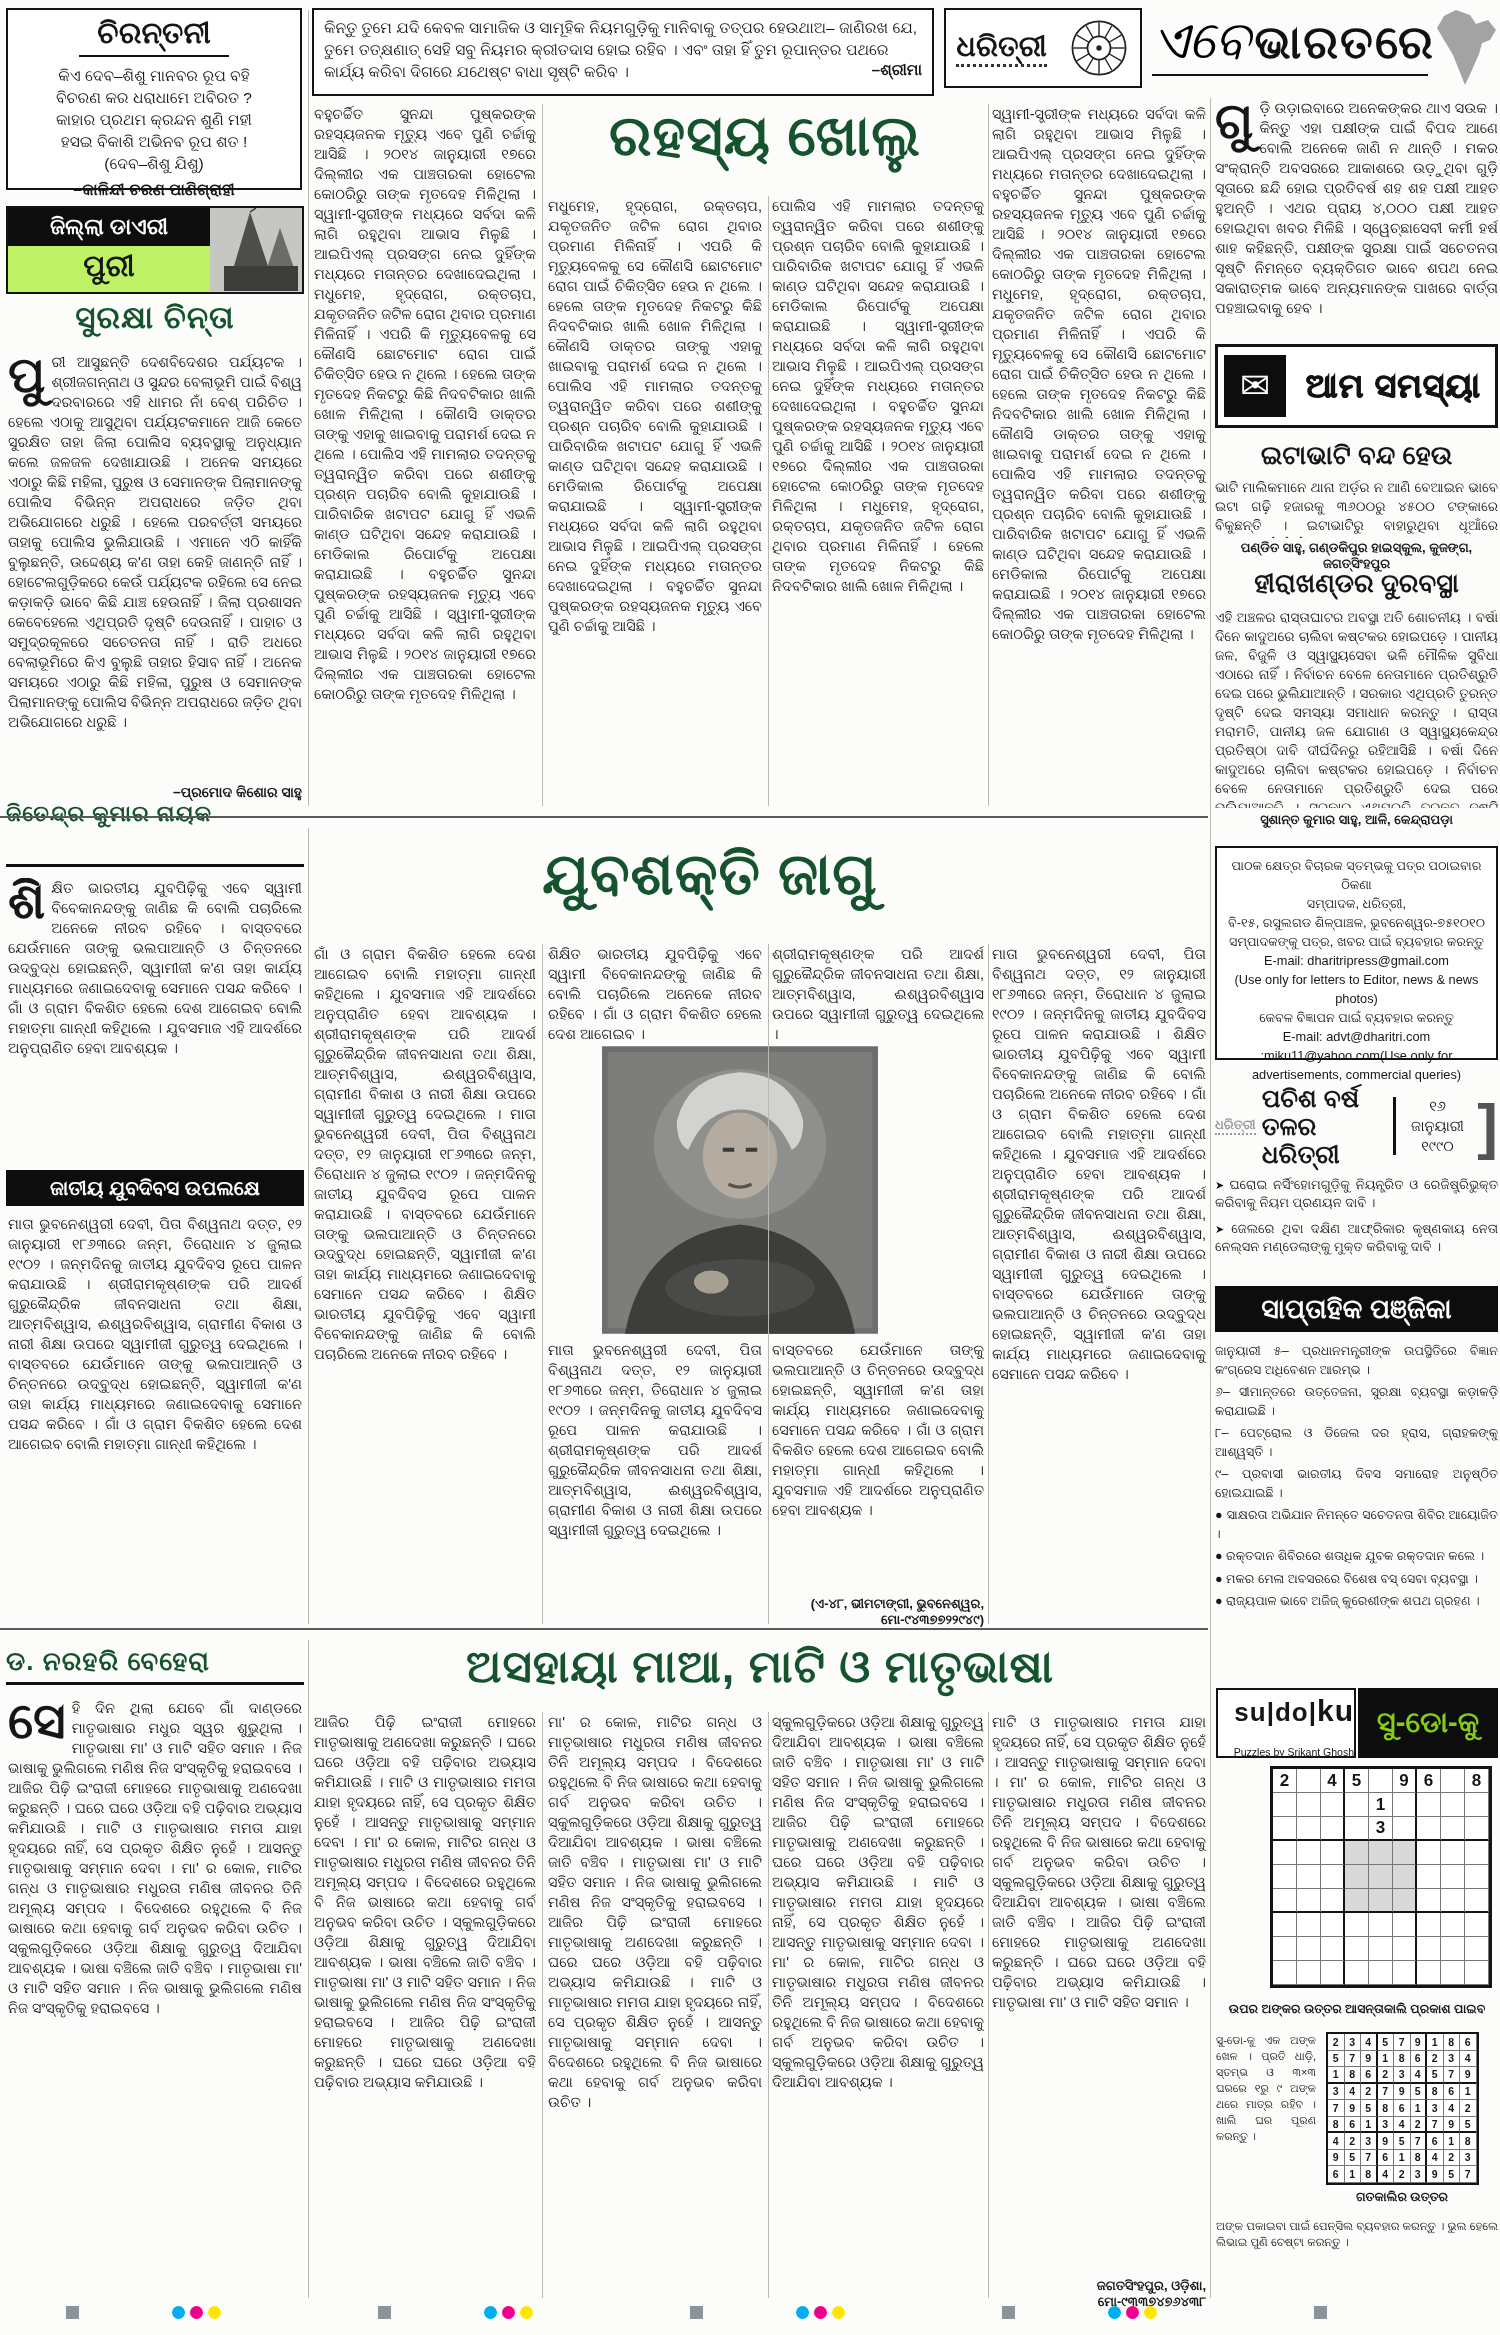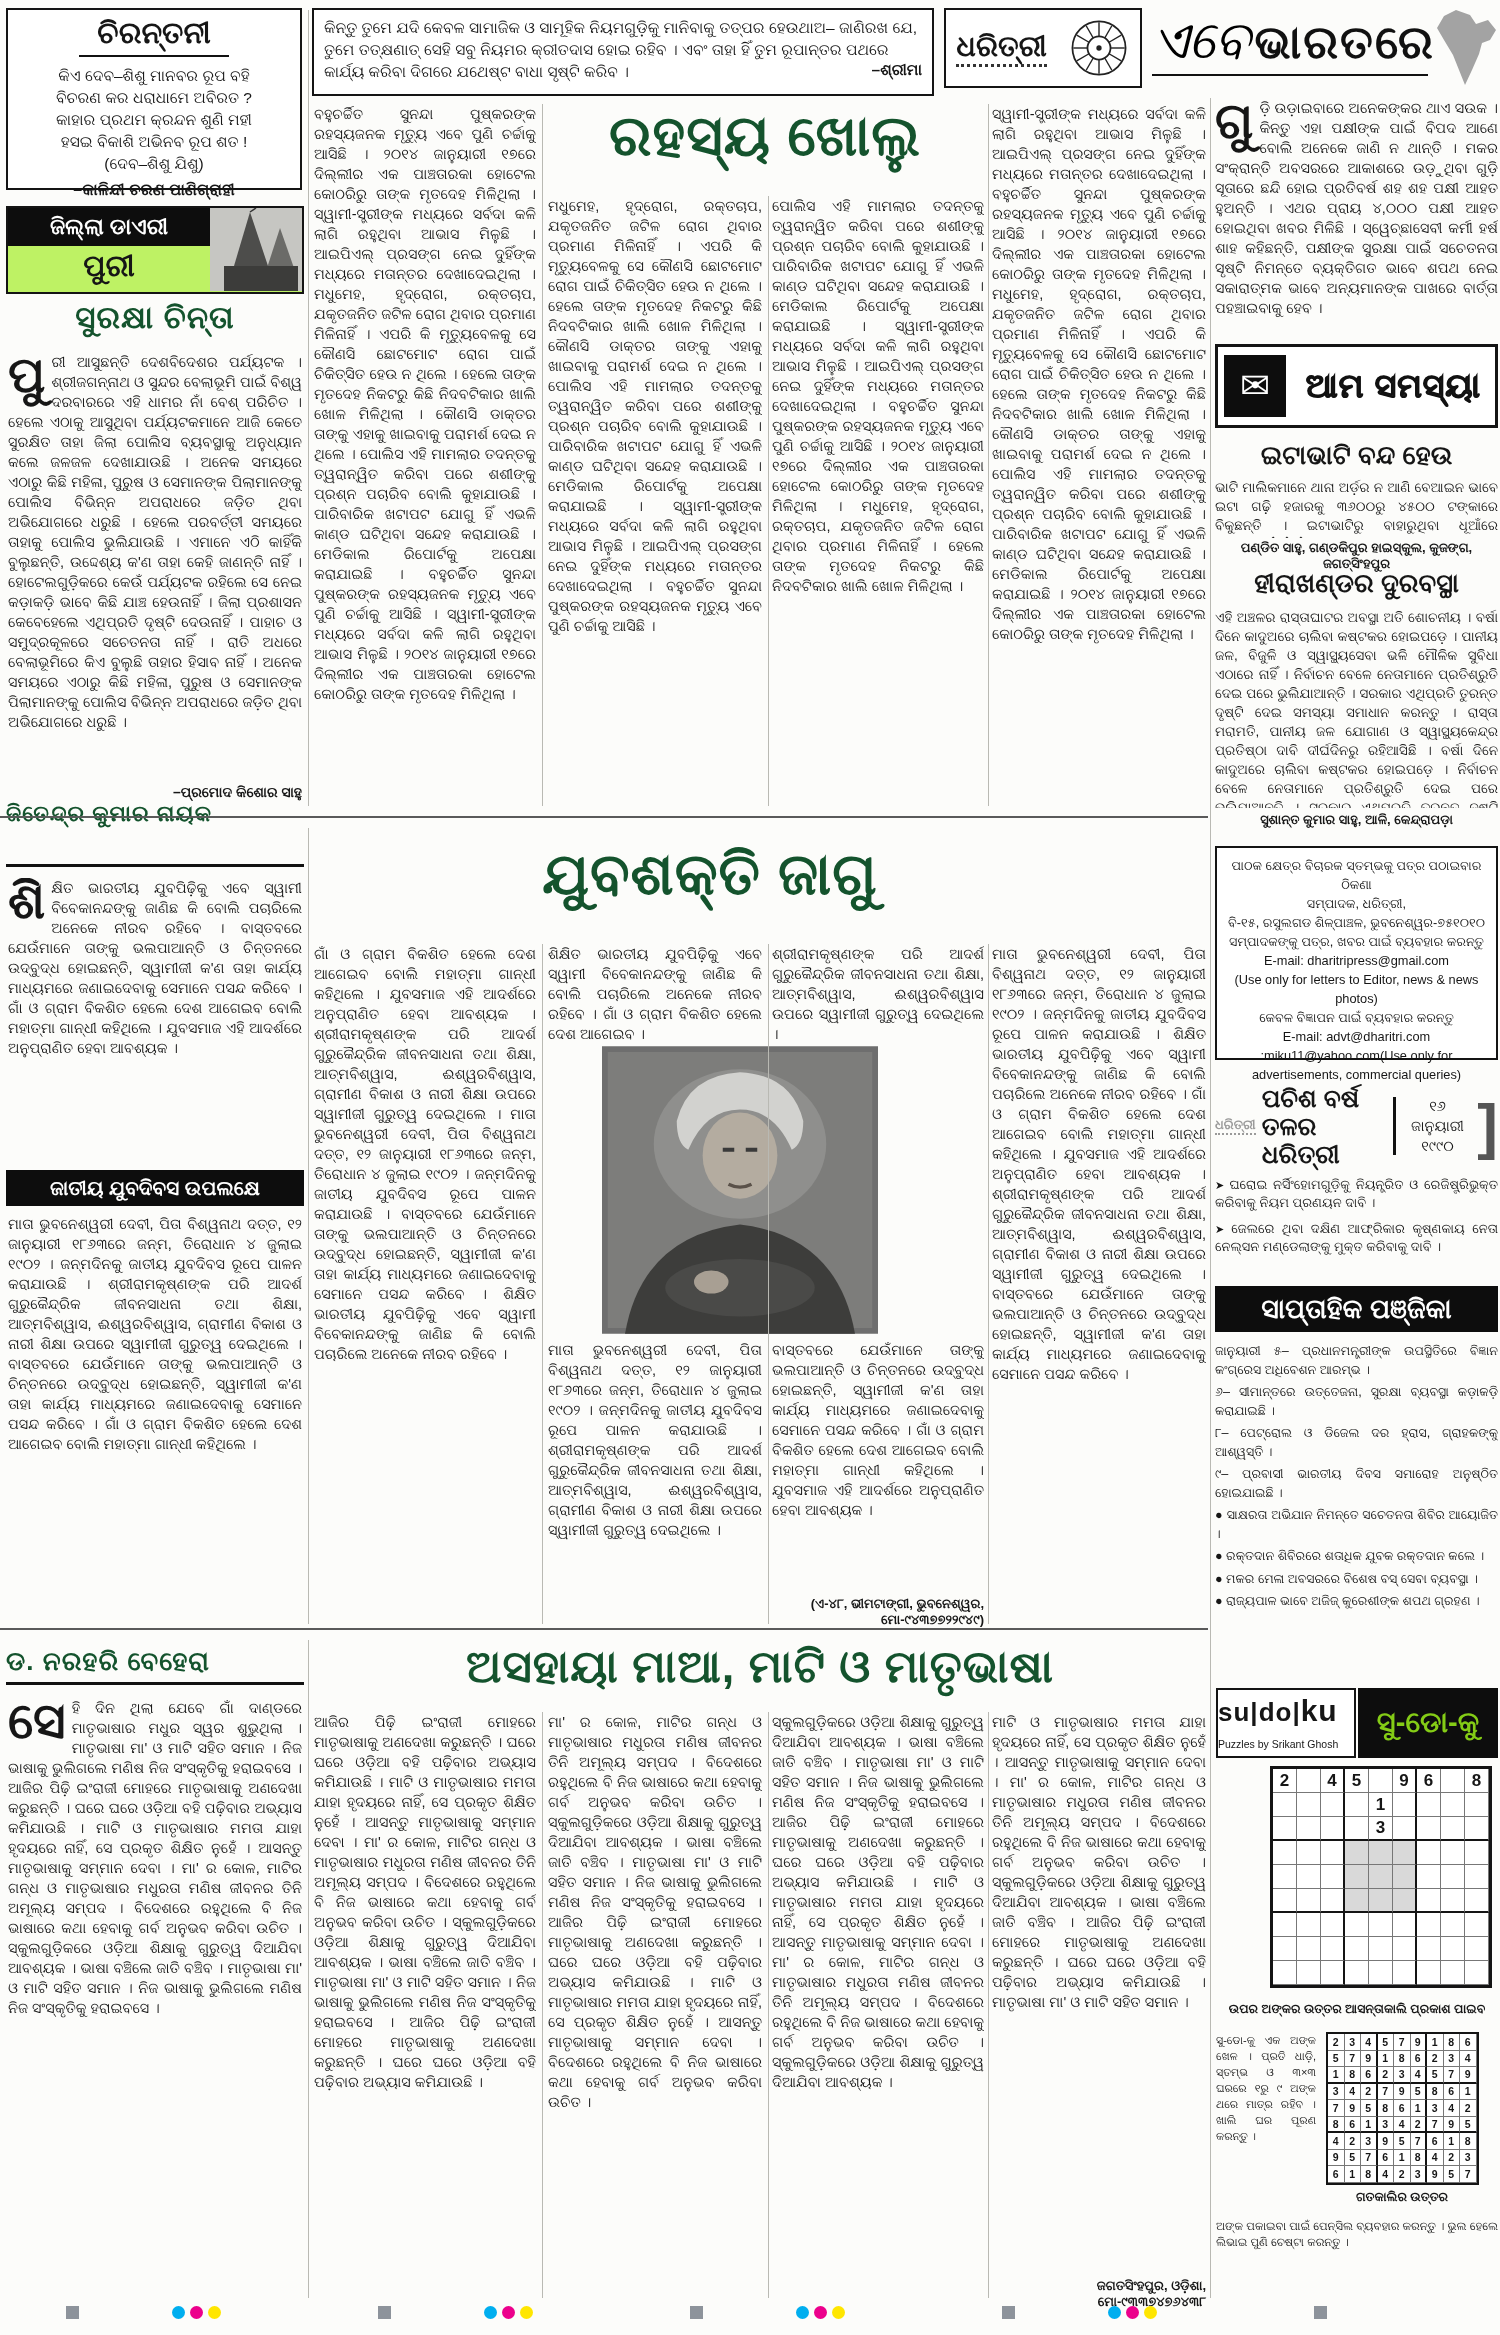--- a/index.html
+++ b/index.html
@@ -40,24 +40,24 @@
   .ya-top{display:flex;align-items:center;}
   .ya-logo{font-size:13px;font-weight:bold;color:#9a9a9a;border-bottom:2px dotted #9a9a9a;margin-right:6px;}
   .ya-title{font-size:25px;font-weight:bold;line-height:28px;}
   .ya-div{width:3px;height:58px;background:#111;margin:0 10px;}
   .ya-date{font-size:14.5px;line-height:20px;text-align:center;}
   .ya-bracket{font-size:62px;font-weight:bold;color:#555;line-height:58px;margin-left:8px;}
   .ya-item{font-size:13px;line-height:18px;text-align:justify;margin-top:8px;}
   .ya-item::before{content:"➤ ";font-size:11px;}
   .alm-entry{font-size:12.6px;line-height:18.5px;text-align:justify;margin-bottom:4px;}
   
-  .su-head-white{border:2.5px solid #141414;box-sizing:border-box;background:#fff;text-align:left;padding-top:4px;}
+  .su-head-white{border:2.5px solid #141414;box-sizing:border-box;background:#fff;text-align:right;padding-top:4px;}
   .su-brand{font-weight:bold;font-size:26px;letter-spacing:1px;}
   .su-brand .big{font-size:30px;}
-  .su-credit{font-size:10.5px;margin-top:10px;}
+  .su-credit{font-size:10.5px;margin-top:18px;}
   .su-title{font-size:29px;font-weight:bold;color:#84cc16;}
   .grid{display:grid;background:#fff;border:3px solid #141414;box-sizing:content-box;}
   .grid .cell{display:flex;align-items:center;justify-content:center;border-right:1px solid #777;border-bottom:1px solid #777;font-weight:bold;box-sizing:border-box;}
   .grid .cell.br{border-right:2.5px solid #141414;}
   .grid .cell.bb{border-bottom:2.5px solid #141414;}
   .grid .cell.shade{background:#d9d9d9;}
   #sudoku-puzzle .cell{width:24px;height:24px;font-size:17px;}
   #sudoku-solution{border-width:2px;}
   #sudoku-solution .cell{width:16.5px;height:16.5px;font-size:10.5px;}
   .footer-square{position:absolute;width:13px;height:13px;background:#8d939b;top:2306px;}

